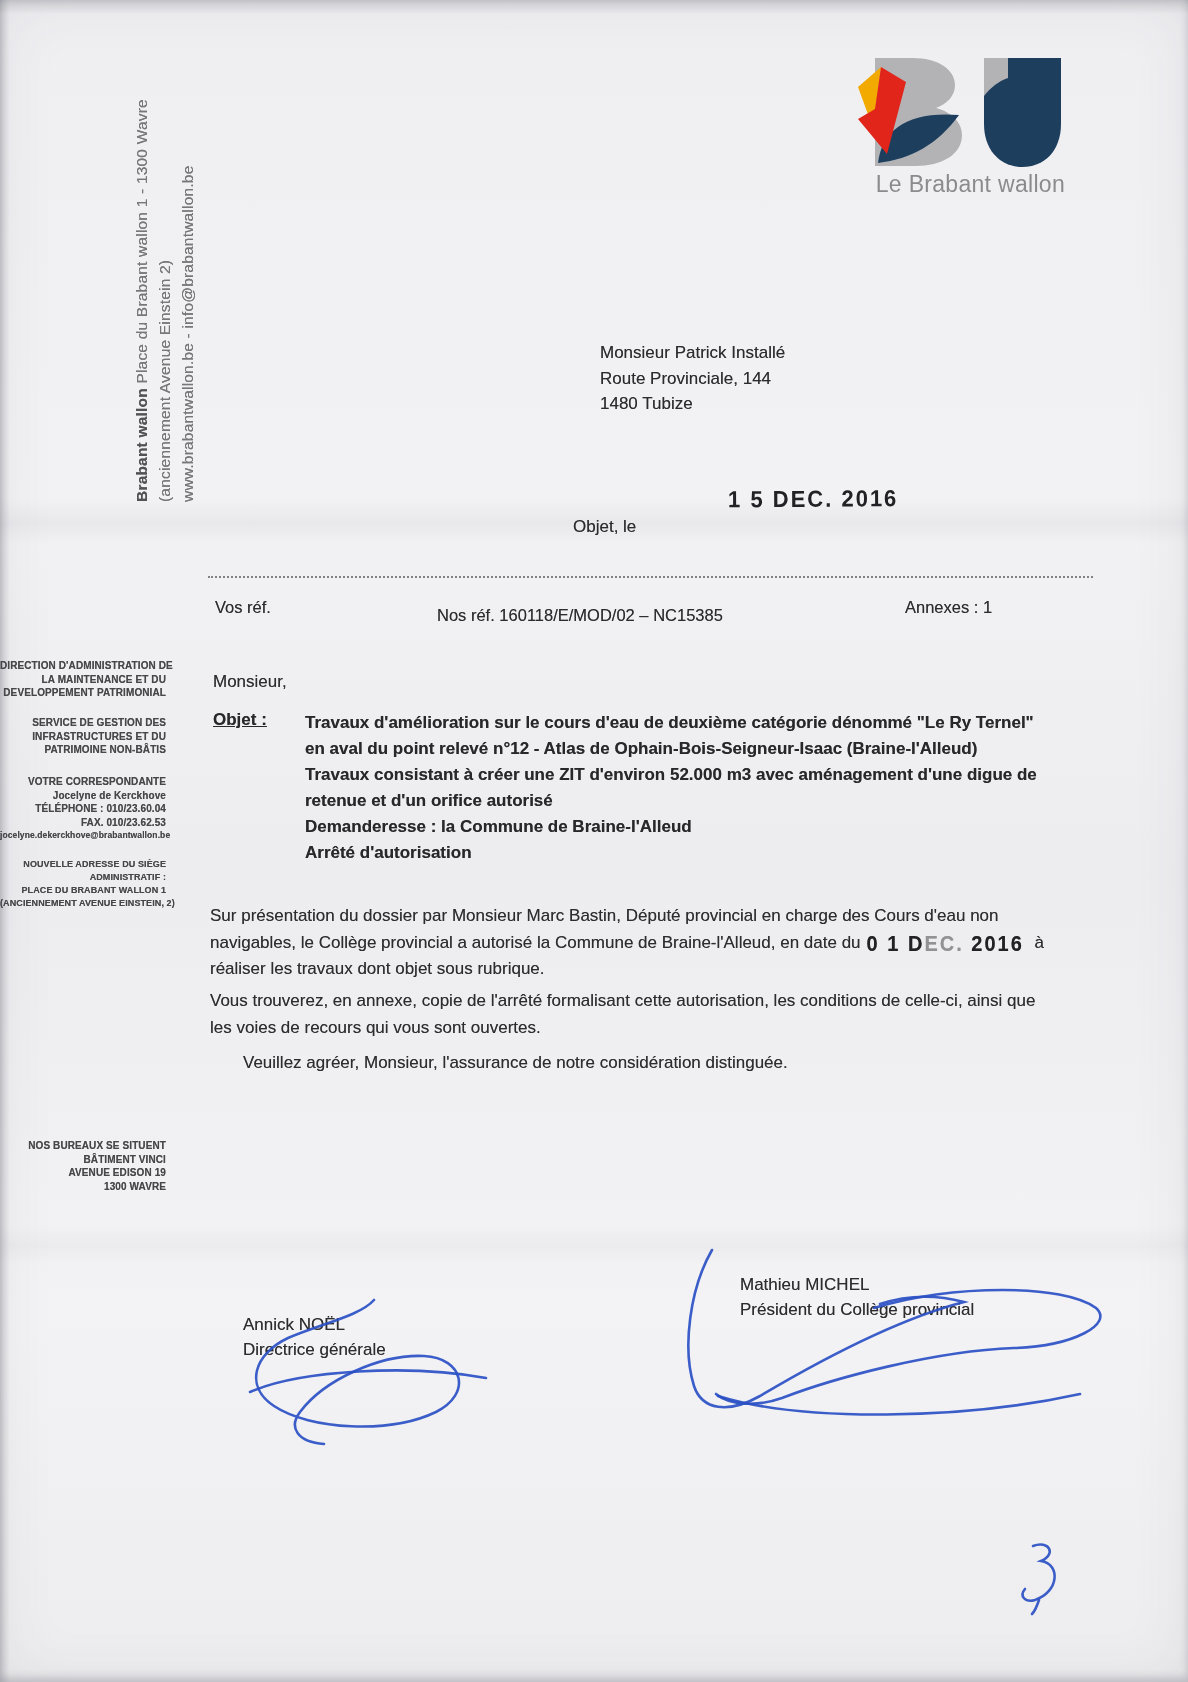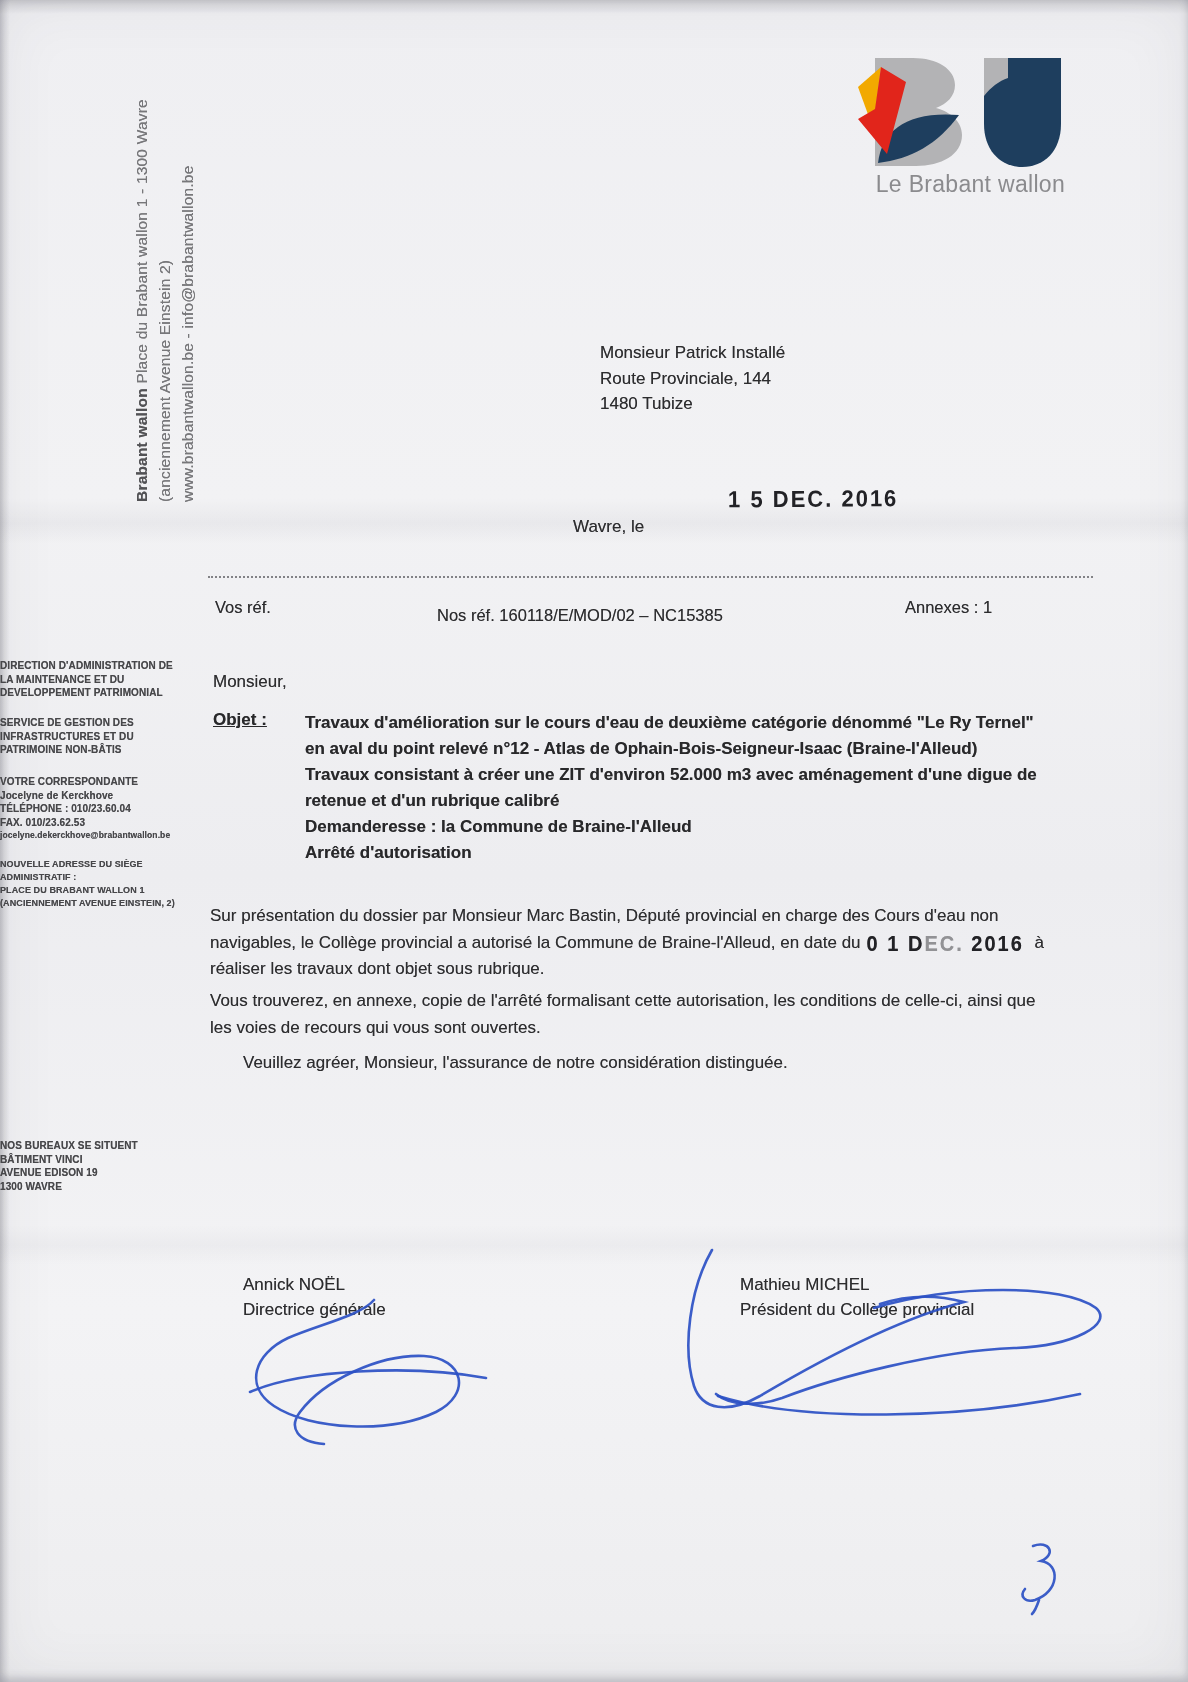--- a/index.html
+++ b/index.html
@@ -47,21 +47,21 @@
   .stamp-date { position:absolute; left:728px; top:487px; font-size:22px; transform:scaleY(1.05) rotate(-0.4deg); }
 
   .dotline { position:absolute; left:208px; top:576px; width:885px; height:0; border-top:2px dotted rgba(70,70,75,0.65); }
 
   .refs { position:absolute; top:598px; left:0; width:100%; font-size:16.5px; color:#2c2c2e; }
   .refs .vos { position:absolute; left:215px; top:0; }
   .refs .nos { position:absolute; left:437px; top:8px; }
   .refs .annexes { position:absolute; left:905px; top:0; }
 
   
-  .side { position:absolute; left:0; width:166px; color:#47474a;
+  .side { position:absolute; left:0; width:166px; text-align:right; color:#47474a;
           font-weight:700; font-size:10px; line-height:13.5px; letter-spacing:0.1px; white-space:nowrap; }
   .side.sA { top:659px; }
   .side.sB { top:716px; }
   .side.sC { top:775px; }
   .side.sC .email { font-size:8.5px; }
   .side.sD { top:858px; font-size:9px; line-height:13px; }
   .side.sE { top:1139px; }
 
   
   .salutation { position:absolute; left:213px; top:672px; font-size:17px; }
@@ -69,21 +69,21 @@
   .objet { position:absolute; left:305px; top:710px; width:750px; font-size:17px; font-weight:700; line-height:26px; color:#28282a; }
   .para { position:absolute; left:210px; width:842px; font-size:17px; line-height:26.5px; color:#2d2d2f; }
   .p1 { top:903px; }
   .p2 { top:988px; }
   .p3 { top:1050px;margin-left:33px; }
   .inline-stamp { display:inline-block; font-size:20px; margin:0 6px; vertical-align:-2px; transform:scaleY(1.08); }
   .inline-stamp .faint { opacity:0.45; }
 
   
   .sig-block { position:absolute; font-size:17px; line-height:25px; color:#2c2c2e; }
-  .sig-left-name { left:243px; top:1272px; }
+  .sig-left-name { left:243px; top:1312px; }
   .sig-right-name { left:740px; top:1272px; }
   .ink { position:absolute; pointer-events:none; }
   .ink path { fill:none; stroke:#2b50c4; stroke-width:2.6; stroke-linecap:round; opacity:0.92; }
   .sig-left-svg { left:238px; top:1292px; }
   .sig-right-svg { left:632px; top:1246px; }
   .paraph-svg { left:1015px; top:1538px; }
 </style>
 </head>
 <body>
 
@@ -107,21 +107,21 @@
     <path d="M139,2 h24 v20 c-9,3 -17,9 -24,18 z" fill="#b3b3b5"></path>
   </svg>
   <div class="logo-caption">Le Brabant wallon</div>
 
   <div class="recipient scan-text">
     <div>Monsieur Patrick Installé</div>
     <div>Route Provinciale, 144</div>
     <div>1480 Tubize</div>
   </div>
 
-  <div class="wavre scan-text">Wavre, le</div>
+  <div class="wavre scan-text">Objet, le</div>
   <div class="stamp stamp-date">1 5 DEC. 2016</div>
 
   <div class="dotline"></div>
 
   <div class="refs scan-text">
     <span class="vos">Vos réf.</span>
     <span class="nos">Nos réf. 160118/E/MOD/02 – NC15385</span>
     <span class="annexes">Annexes : 1</span>
   </div>
 
@@ -155,21 +155,21 @@
     <div>1300 WAVRE</div>
   </div>
 
   <div class="salutation scan-text">Monsieur,</div>
 
   <div class="objet-label scan-text">Objet :</div>
   <div class="objet scan-text">
     <div>Travaux d'amélioration sur le cours d'eau de deuxième catégorie dénommé "Le Ry Ternel"</div>
     <div>en aval du point relevé n°12 - Atlas de Ophain-Bois-Seigneur-Isaac (Braine-l'Alleud)</div>
     <div>Travaux consistant à créer une ZIT d'environ 52.000 m3 avec aménagement d'une digue de</div>
-    <div>retenue et d'un rubrique calibré</div>
+    <div>retenue et d'un orifice autorisé</div>
     <div>Demanderesse : la Commune de Braine-l'Alleud</div>
     <div>Arrêté d'autorisation</div>
   </div>
 
   <p class="para p1 scan-text">
     <span>Sur présentation du dossier par Monsieur Marc Bastin, Député provincial en charge des Cours d'eau non navigables, le Collège provincial a autorisé la Commune de Braine-l'Alleud, en date du</span><span class="stamp inline-stamp"><span>0 1 D</span><span class="faint">EC.</span> <span>2016</span></span>
     <span>à réaliser les travaux dont objet sous rubrique.</span>
   </p>
 
   <p class="para p2 scan-text">Vous trouverez, en annexe, copie de l'arrêté formalisant cette autorisation, les conditions de celle-ci, ainsi que les voies de recours qui vous sont ouvertes.</p>

